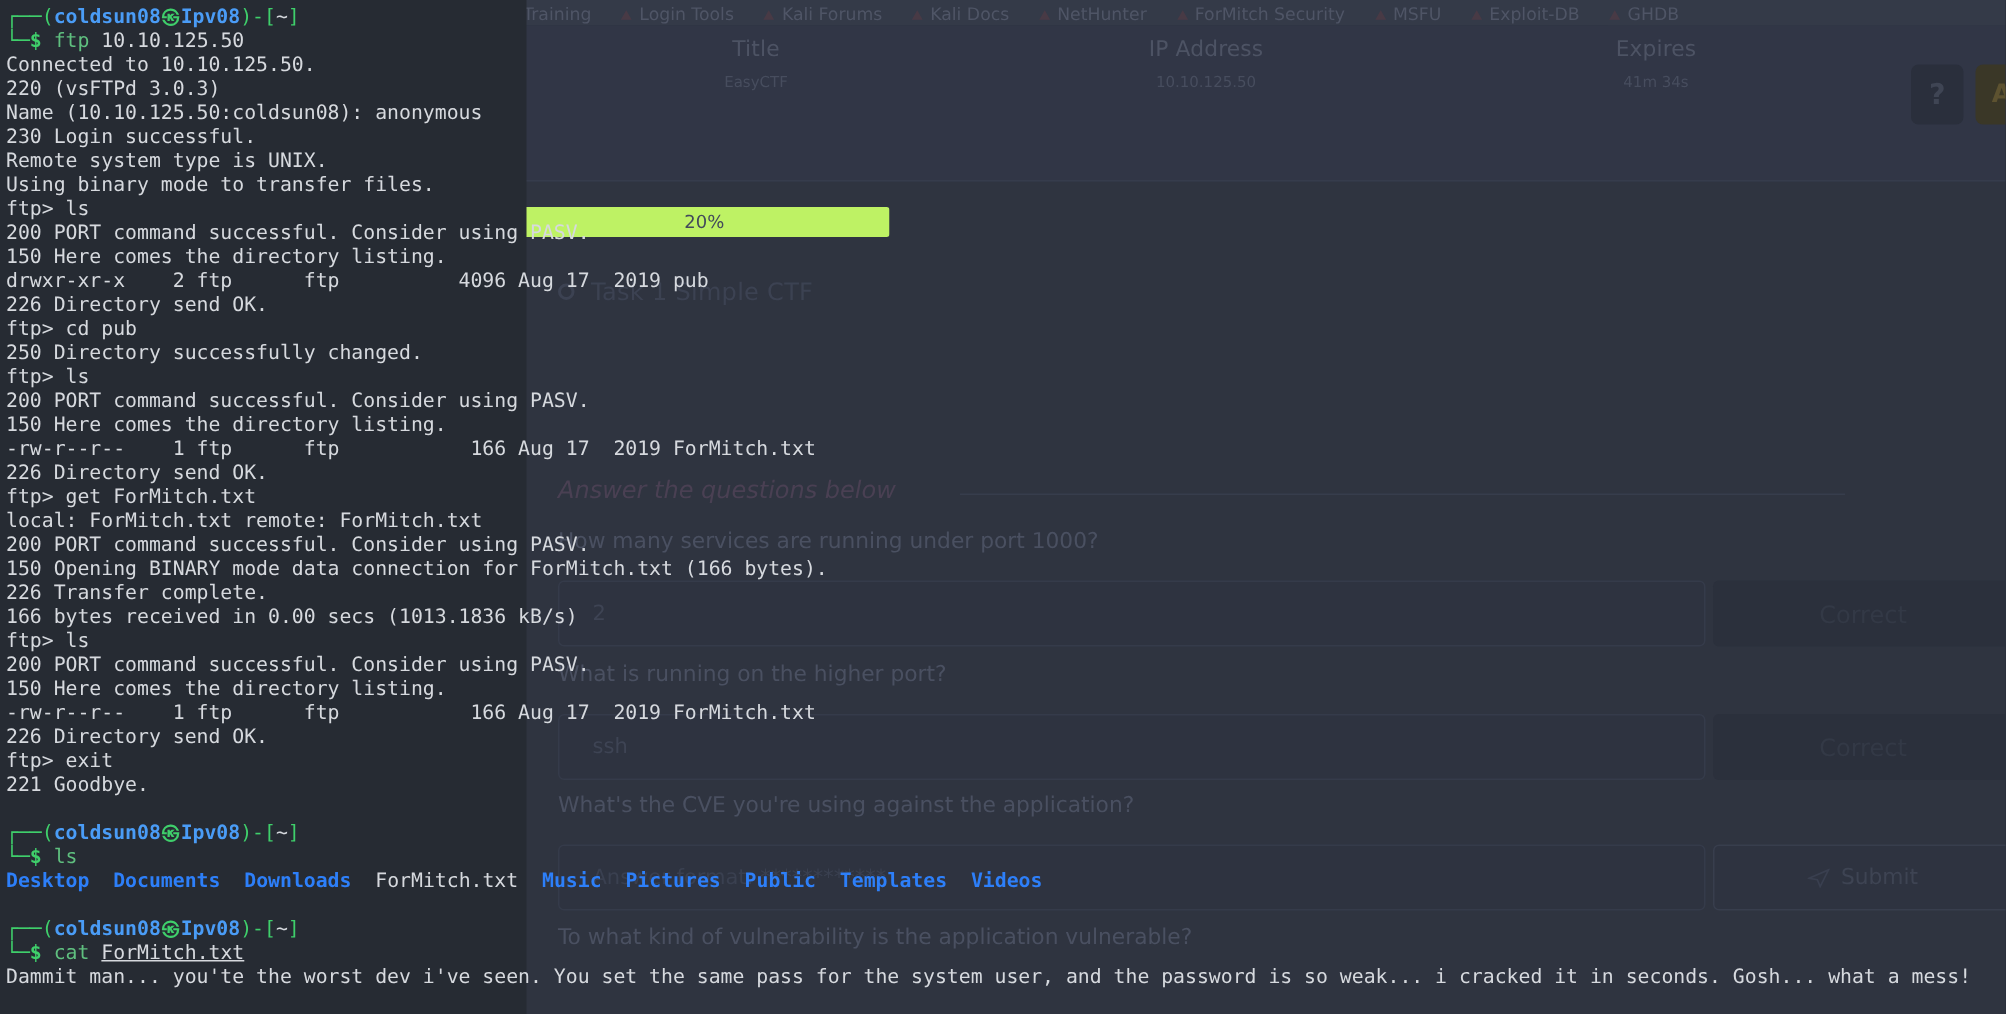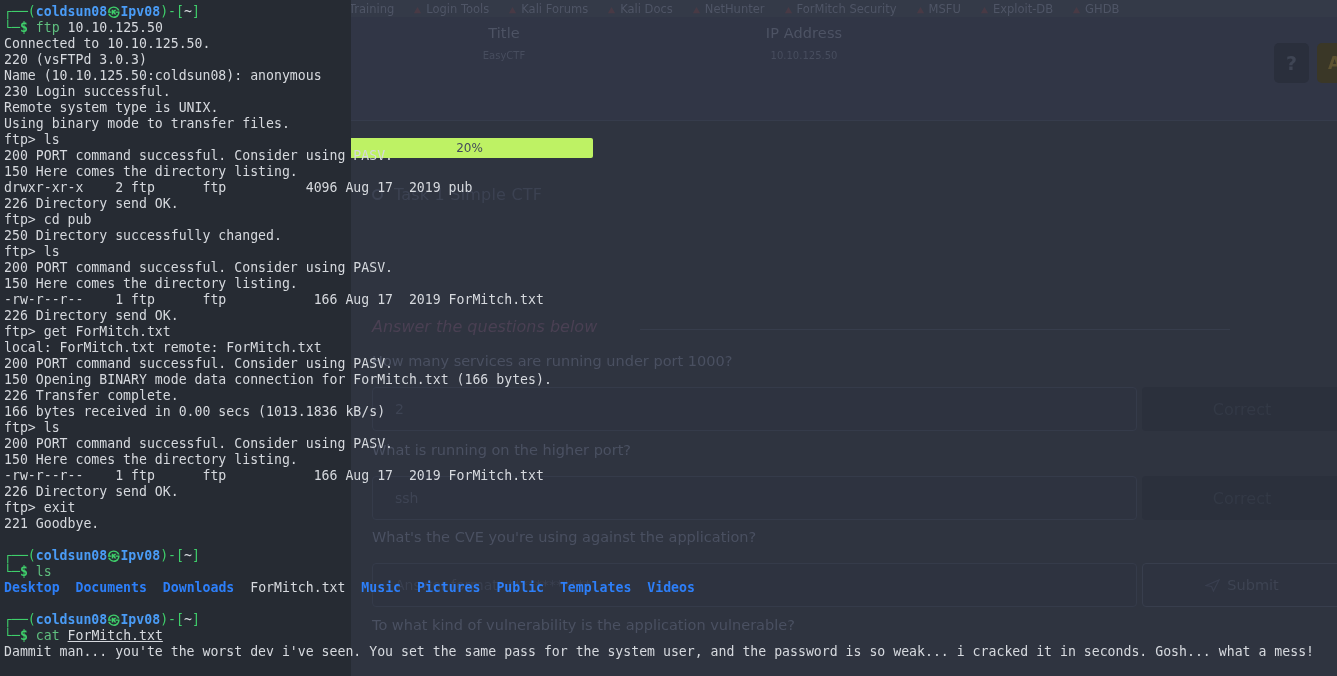--- a/index.html
+++ b/index.html
@@ -228,20 +228,24 @@
       <div class="machine-strip">
         <div class="mb-cols" id="machine-cols">
             <div class="mb-col" style="width: 300px; margin-left: 354px;">
               <div class="mb-head">Title</div>
               <div class="mb-val">EasyCTF</div>
             </div>
             <div class="mb-col" style="width: 300px;">
               <div class="mb-head">IP Address</div>
               <div class="mb-val">10.10.125.50</div>
             </div>
+            <div class="mb-col" style="width: 300px;">
+              <div class="mb-head">Expires</div>
+              <div class="mb-val">41m 34s</div>
+            </div>
           </div>
         <div class="mb-buttons">
           <div class="mb-help">?</div>
           <div class="mb-extra">A</div>
         </div>
       </div>
 
       <div class="progress-wrap">
         <div class="progress-fill">20%</div>
       </div>

